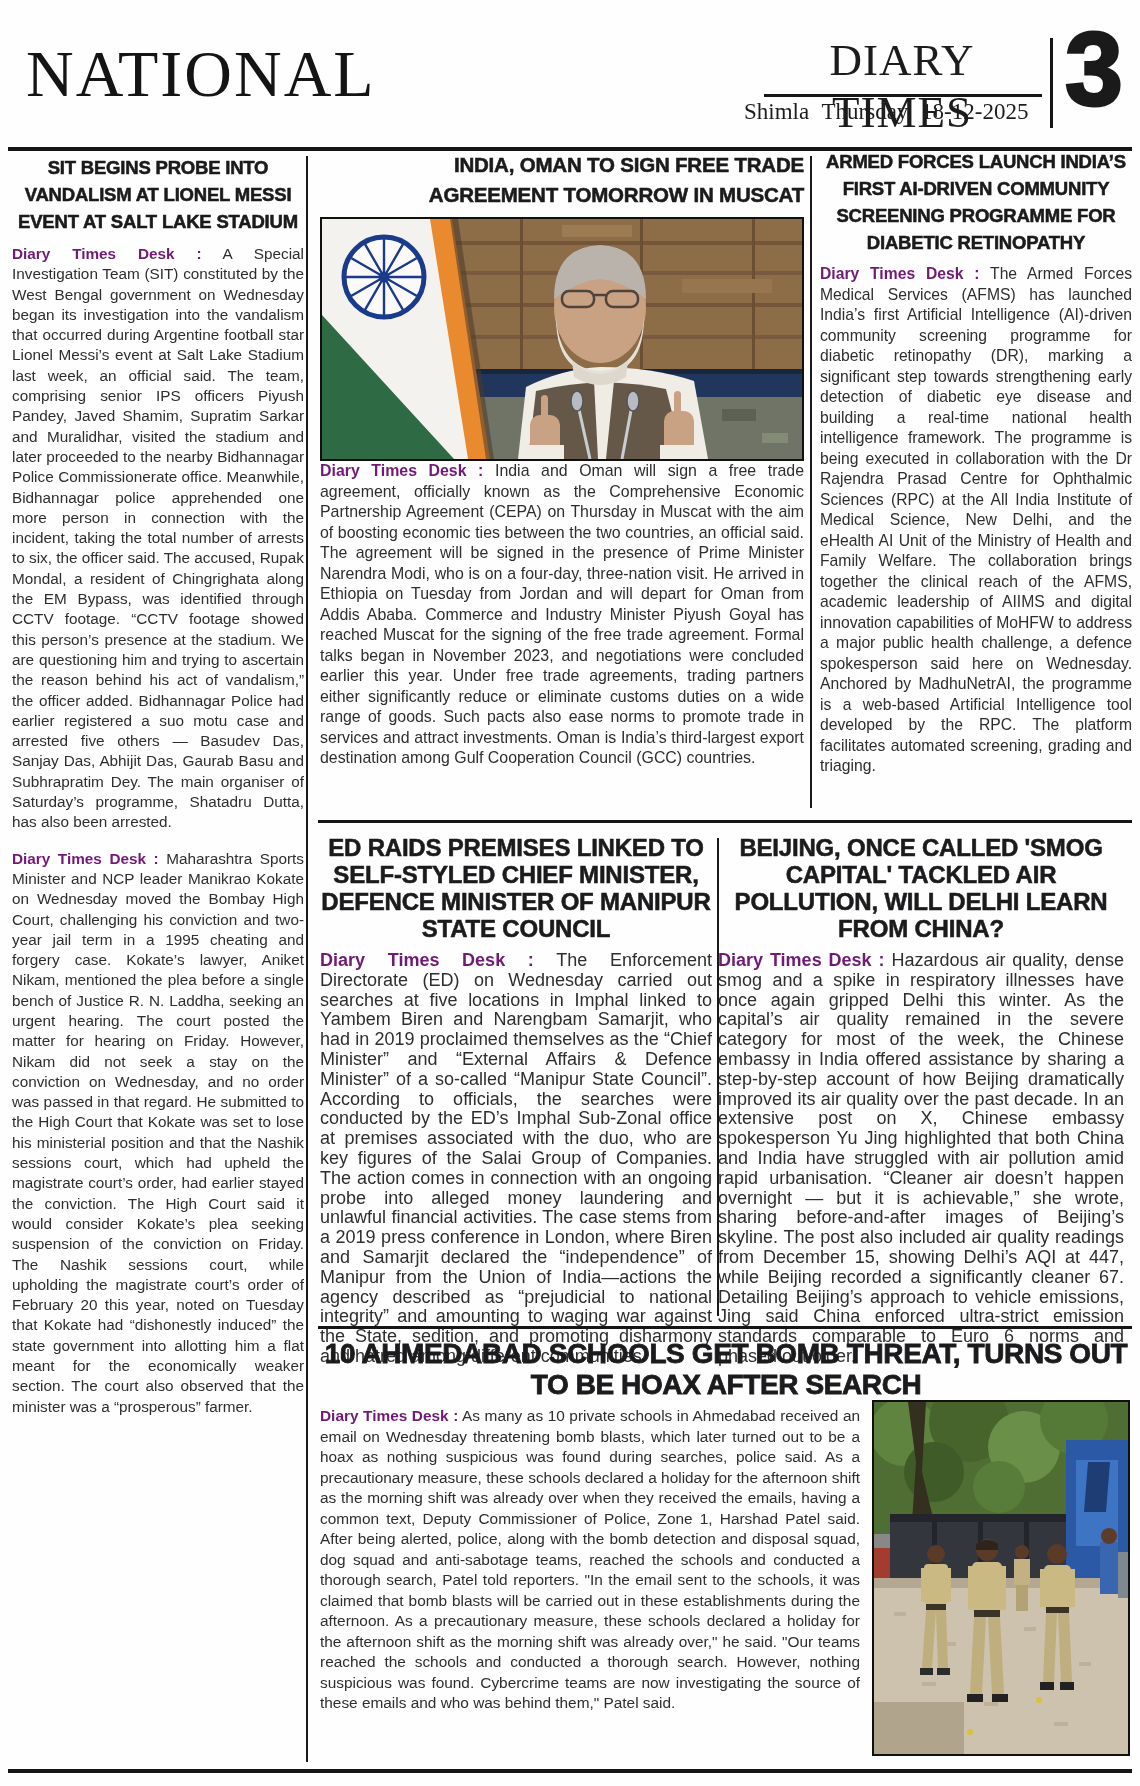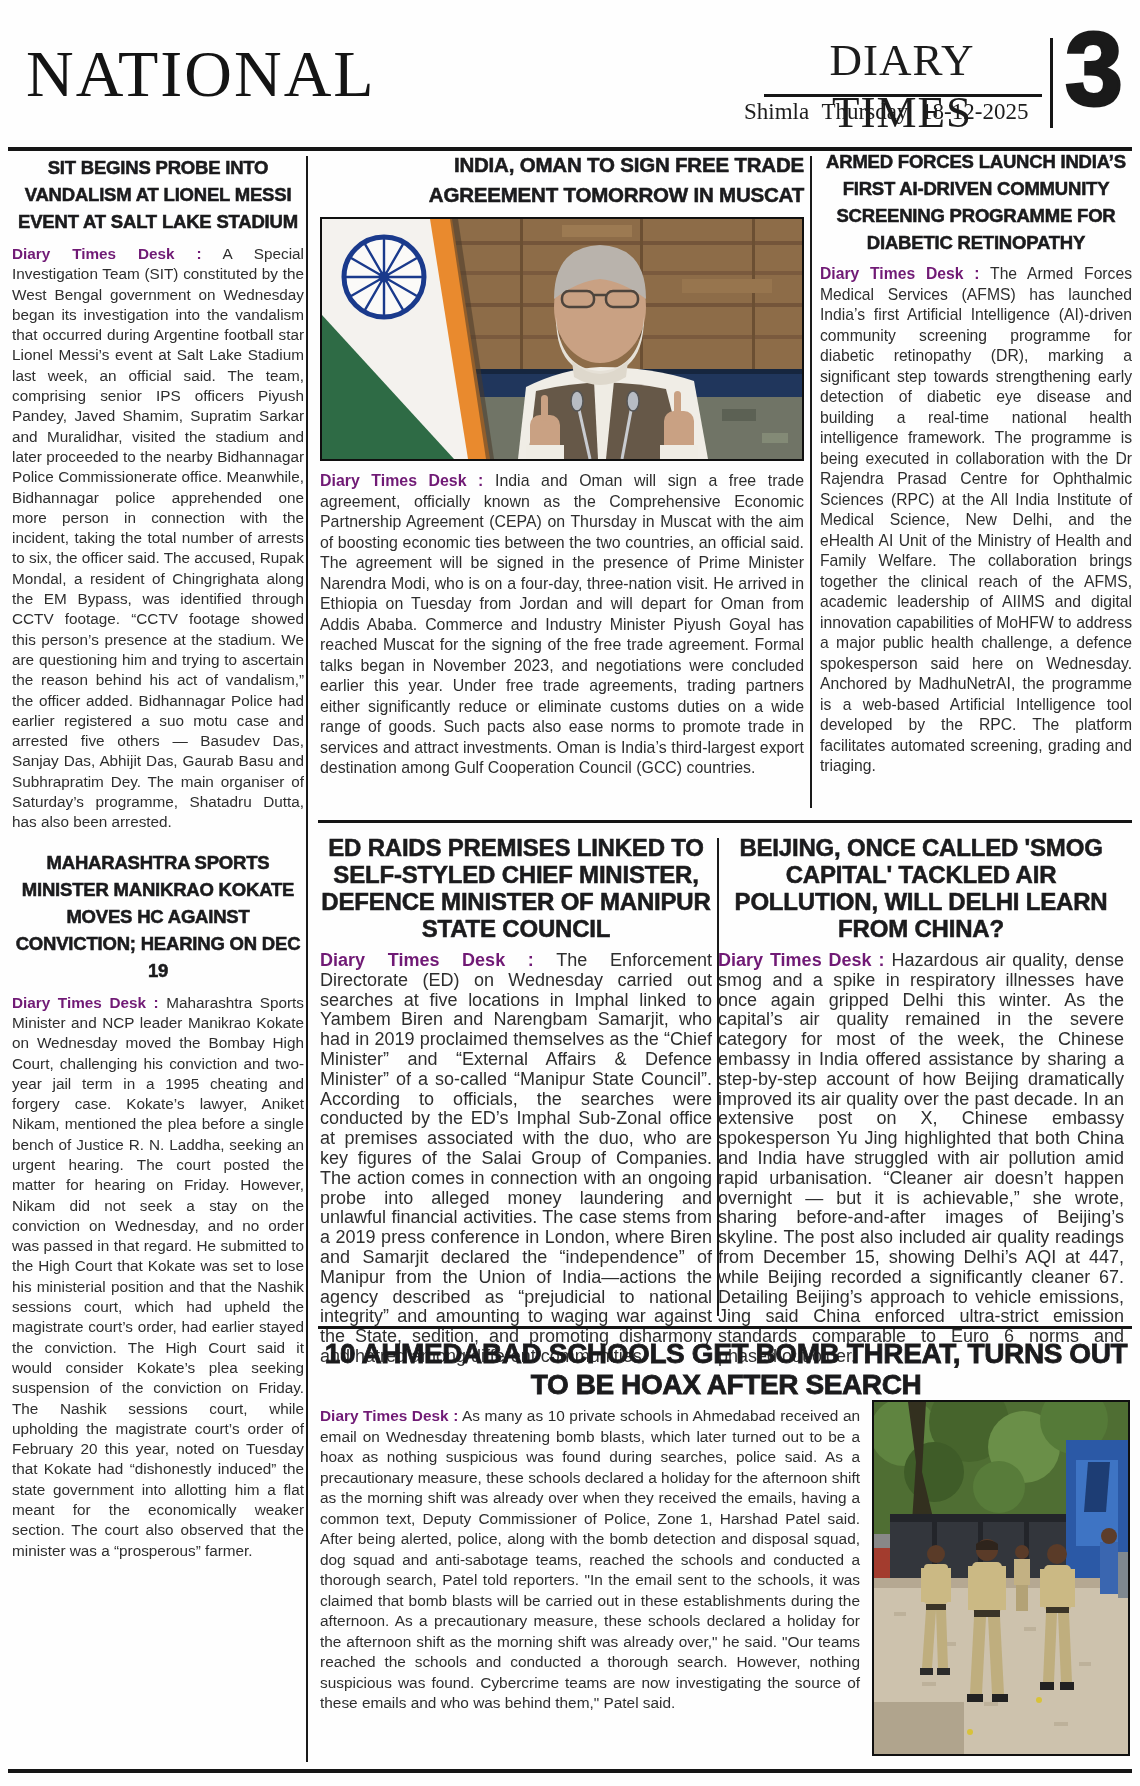--- a/index.html
+++ b/index.html
@@ -45,21 +45,21 @@
     -webkit-text-stroke:0.55px #1b1b1d; letter-spacing:-0.2px;
   }
   .bd { text-align:justify; color:#2e2e2e; }
   .lead { font-weight:bold; color:#701a75; }
   .col-left { left:12px; top:154px; width:292px; }
   .col-left .hl { font-size:18.5px; line-height:27px; margin-bottom:9px; }
   .col-left .bd { font-size:15.3px; line-height:20.3px; }
   .art-kokate { margin-top:16px; }
   .art-oman { left:320px; top:150px; width:484px; }
   .art-oman .hl { font-size:20.5px; line-height:30px; margin-bottom:7px;text-align:right; }
-  .art-oman .bd { font-size:15.9px; line-height:20.5px; margin-top:10px; }
+  .art-oman .bd { font-size:15.9px; line-height:20.5px; }
   .photo { border:2px solid #101010; background:#888; overflow:hidden; }
   .photo svg { display:block; }
   .photo-modi { width:484px; height:244px; }
   .art-afms { left:820px; top:148px; width:312px; }
   .art-afms .hl { font-size:18.5px; line-height:27px; margin-bottom:8px; }
   .art-afms .bd { font-size:15.7px; line-height:20.5px; }
   .art-ed { left:320px; top:834px; width:392px; }
   .art-beijing { left:718px; top:834px; width:406px; }
   .art-ed .hl, .art-beijing .hl { font-size:24px; line-height:27px; margin-bottom:9px; }
   .art-ed .bd, .art-beijing .bd { font-size:18px; line-height:19.8px; }
@@ -92,21 +92,20 @@
   <div class="vrule vr-left"></div>
   <div class="vrule vr-top2"></div>
   <div class="vrule vr-mid"></div>
 
   <div class="art col-left">
     <article>
       <h2 class="hl">SIT BEGINS PROBE INTO VANDALISM AT LIONEL MESSI EVENT AT SALT LAKE STADIUM</h2>
       <p class="bd"><b class="lead">Diary Times Desk :</b> <span>A Special Investigation Team (SIT) constituted by the West Bengal government on Wednesday began its investigation into the vandalism that occurred during Argentine football star Lionel Messi’s event at Salt Lake Stadium last week, an official said. The team, comprising senior IPS officers Piyush Pandey, Javed Shamim, Supratim Sarkar and Muralidhar, visited the stadium and later proceeded to the nearby Bidhannagar Police Commissionerate office. Meanwhile, Bidhannagar police apprehended one more person in connection with the incident, taking the total number of arrests to six, the officer said. The accused, Rupak Mondal, a resident of Chingrighata along the EM Bypass, was identified through CCTV footage. “CCTV footage showed this person’s presence at the stadium. We are questioning him and trying to ascertain the reason behind his act of vandalism,” the officer added. Bidhannagar Police had earlier registered a suo motu case and arrested five others — Basudev Das, Sanjay Das, Abhijit Das, Gaurab Basu and Subhrapratim Dey. The main organiser of Saturday’s programme, Shatadru Dutta, has also been arrested.</span></p>
     </article>
     <article class="art-kokate">
-      <h2 class="hl">MAHARASHTRA SPORTS MINISTER MANIKRAO KOKATE MOVES HC AGAINST CONVICTION; HEARING ON DEC 19</h2>
       <p class="bd"><b class="lead">Diary Times Desk :</b> <span>Maharashtra Sports Minister and NCP leader Manikrao Kokate on Wednesday moved the Bombay High Court, challenging his conviction and two-year jail term in a 1995 cheating and forgery case. Kokate’s lawyer, Aniket Nikam, mentioned the plea before a single bench of Justice R. N. Laddha, seeking an urgent hearing. The court posted the matter for hearing on Friday. However, Nikam did not seek a stay on the conviction on Wednesday, and no order was passed in that regard. He submitted to the High Court that Kokate was set to lose his ministerial position and that the Nashik sessions court, which had upheld the magistrate court’s order, had earlier stayed the conviction. The High Court said it would consider Kokate’s plea seeking suspension of the conviction on Friday. The Nashik sessions court, while upholding the magistrate court’s order of February 20 this year, noted on Tuesday that Kokate had “dishonestly induced” the state government into allotting him a flat meant for the economically weaker section. The court also observed that the minister was a “prosperous” farmer.</span></p>
     </article>
   </div>
 
   <article class="art art-oman">
     <h2 class="hl">INDIA, OMAN TO SIGN FREE TRADE AGREEMENT TOMORROW IN MUSCAT</h2>
     <figure class="photo photo-modi">
       <svg width="480" height="240" viewBox="0 0 480 240">
 
         <rect x="0" y="0" width="480" height="150" fill="#8d6c48"></rect>

